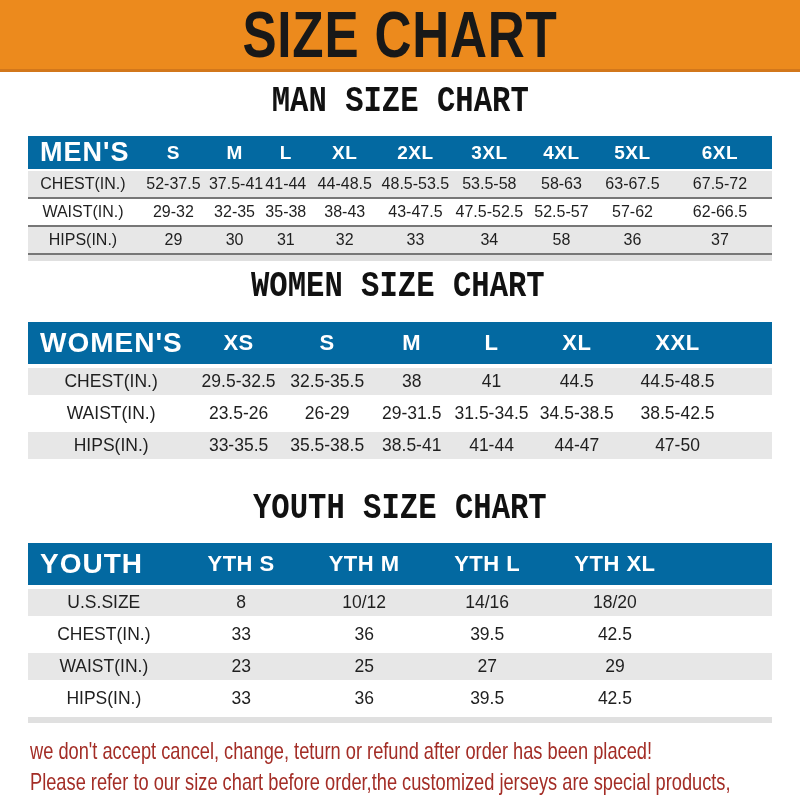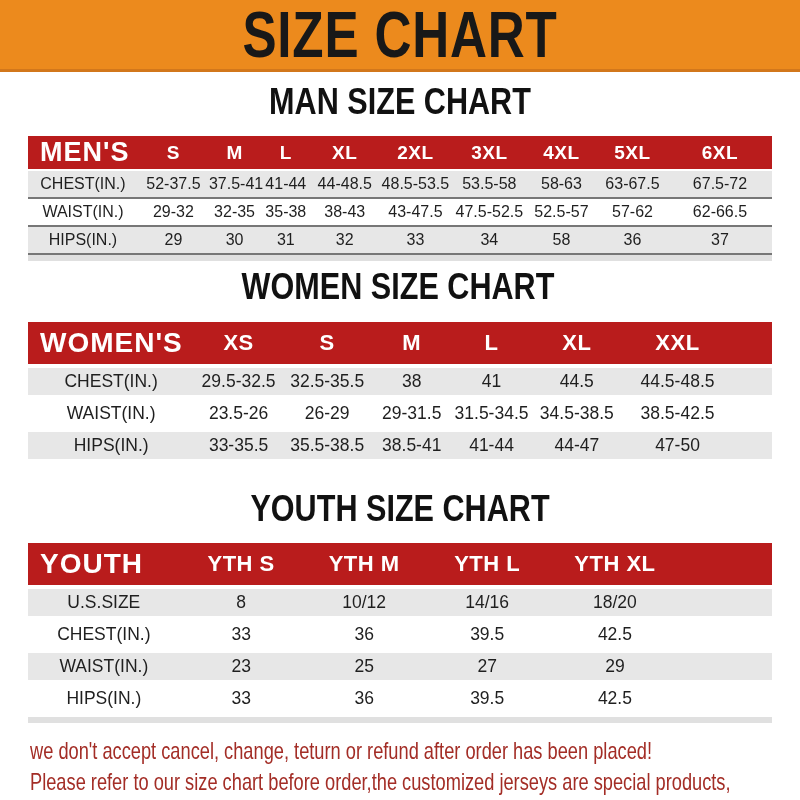--- a/index.html
+++ b/index.html
@@ -13,36 +13,36 @@
     height:69px;background:#ec8a1d;border-bottom:3px solid #0f172a;
     display:flex;align-items:center;justify-content:center;
   }
   .banner .condensed{
     display:inline-block;transform:scaleX(0.80);transform-origin:center;
     font-size:64px;font-weight:bold;letter-spacing:1px;color:#181818;line-height:1;
     white-space:nowrap;
   }
   
   .chart-heading{
-    text-align:center;line-height:34px;height:34px;color:#111;
+    text-align:center;line-height:34px;height:34px;color:#111;font-family:Liberation Mono, monospace;
   }
   .chart-heading .condensed{
     display:inline-block;transform:scaleX(0.85);transform-origin:center;
     font-size:36px;font-weight:bold;letter-spacing:0;white-space:nowrap;
   }
   h2{margin:0;padding:0;}
   .heading-men{margin:13px 0 17px 0;}
   .heading-women{margin:9px 4px 18px 0;}
   .heading-youth{margin:28px 0 17px 0;}
   
   table.tbl{
     width:744px;margin:0 auto;border-collapse:collapse;table-layout:fixed;
   }
   .tbl thead th{
-    background:#b91c1c;color:#ffffff;font-weight:bold;text-align:center;
+    background:#0369a1;color:#ffffff;font-weight:bold;text-align:center;
     padding:0;letter-spacing:0.5px;
   }
   .tbl thead th.group-label{
     text-align:left;padding-left:12px;letter-spacing:1px;
   }
   .tbl tbody td{
     text-align:center;color:#1f1f1f;padding:0;white-space:nowrap;
   }
   .tbl tbody tr:nth-child(odd) td{background:#e7e7e7;}
   .tbl tbody tr:nth-child(even) td{background:#ffffff;}

